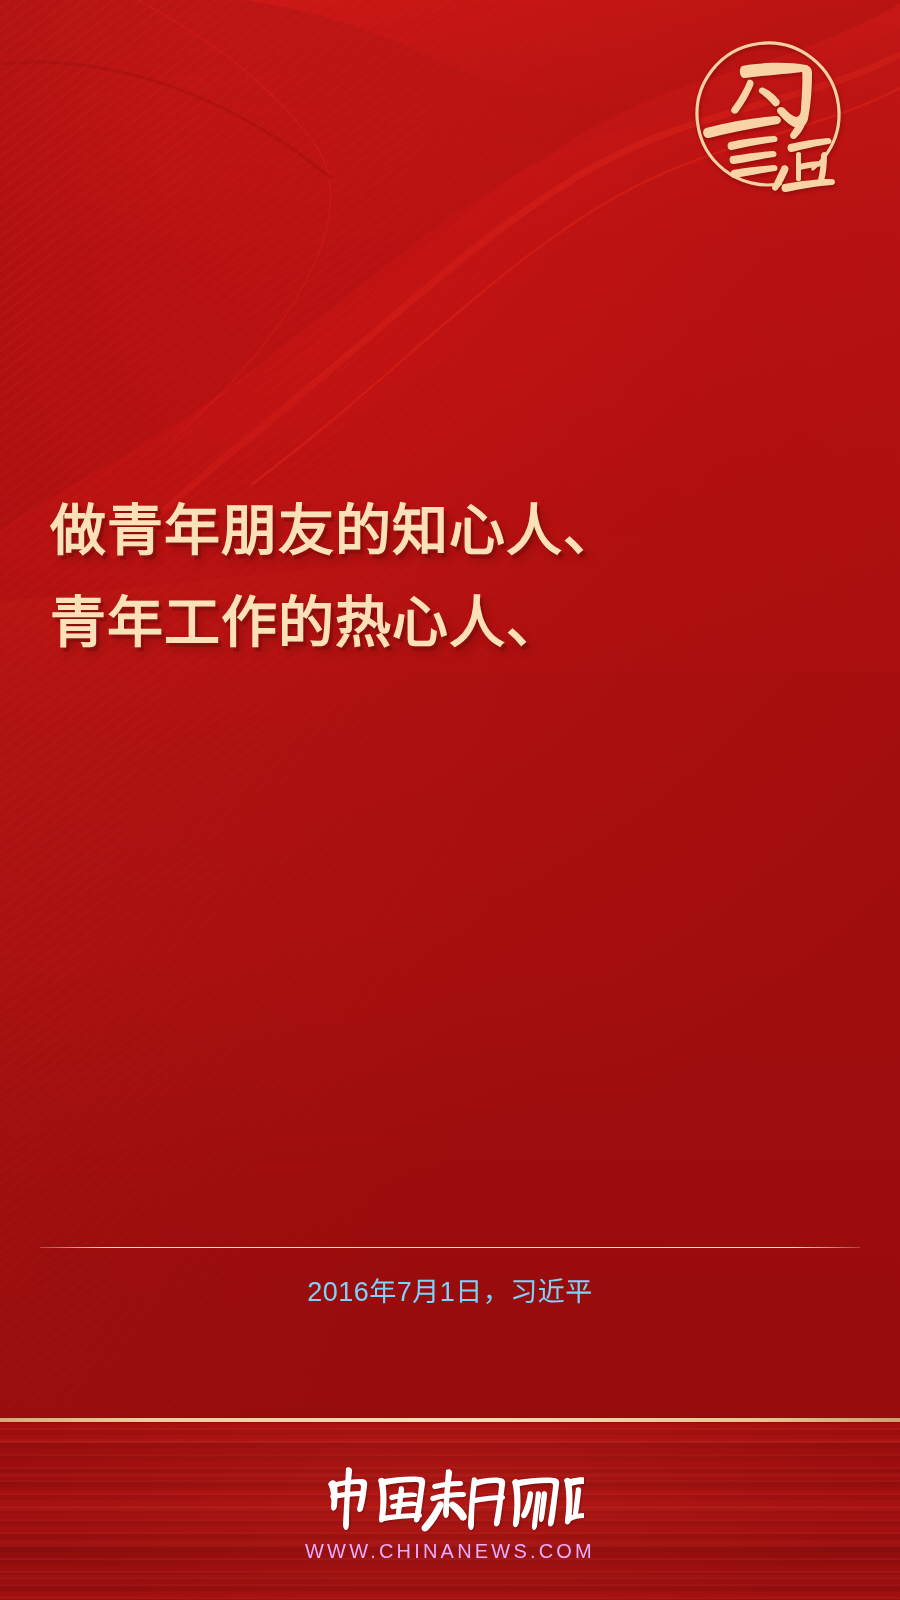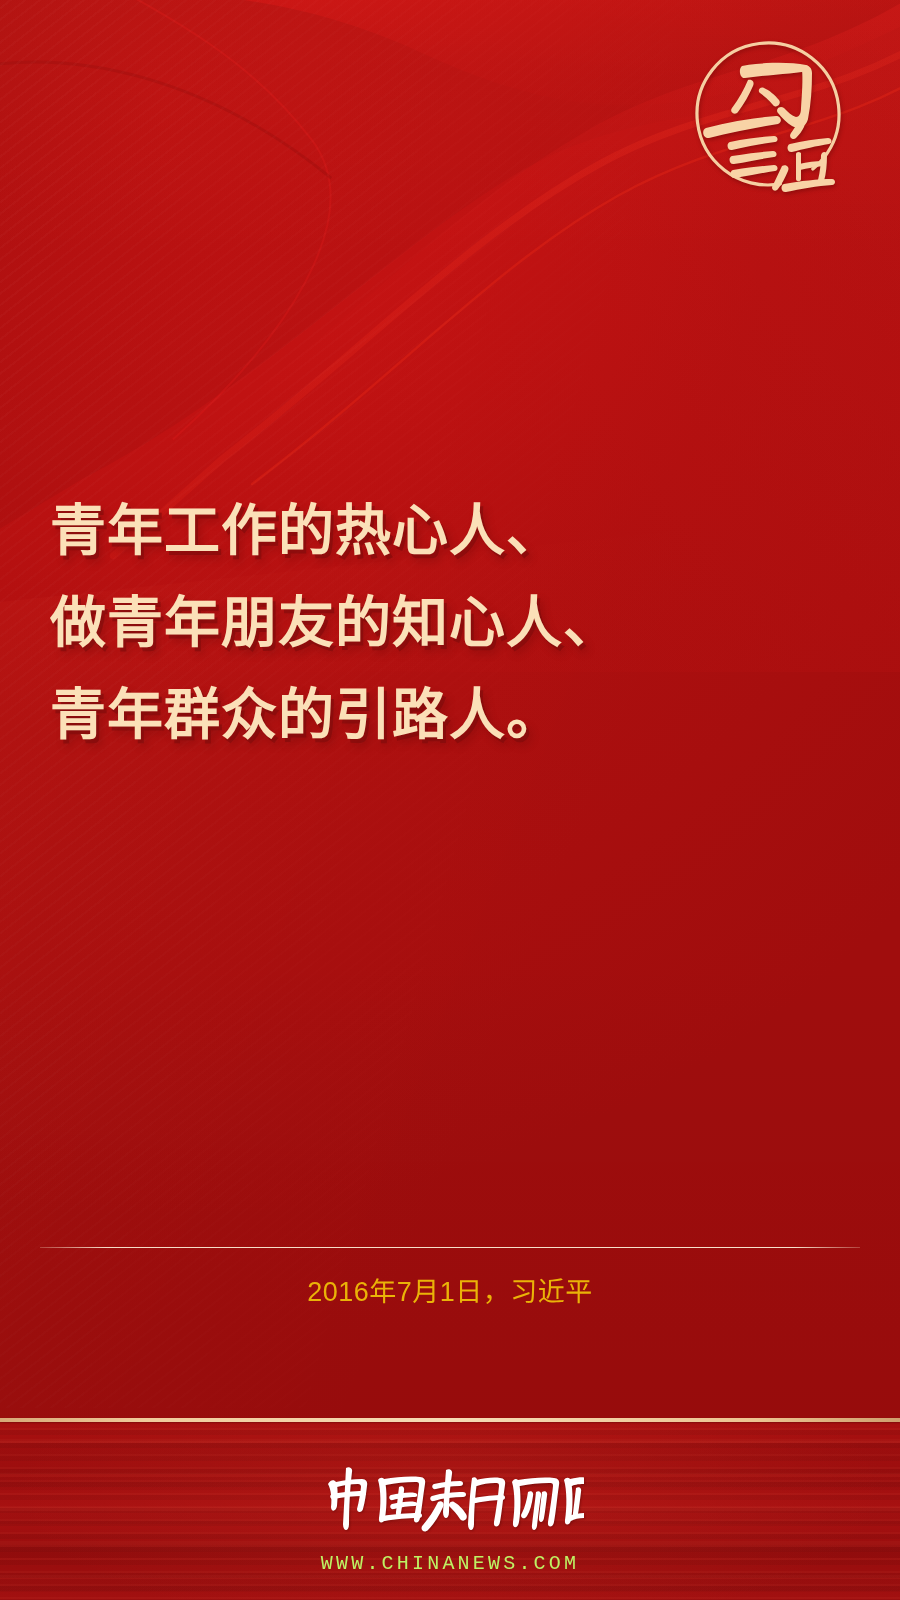--- a/index.html
+++ b/index.html
@@ -131,21 +131,21 @@
     top: 1272px;
     width: 900px;
     text-align: center;
   }
   .attribution .attr-line {
     font-family: "Liberation Sans", "DejaVu Sans", sans-serif;
     font-weight: 400;
     font-size: 27px;
     line-height: 40px;
     letter-spacing: 0.5px;
-    color: #eab308;
+    color: #7dd3fc;
   }
 
   
   .footer-divider {
     position: absolute;
     left: 0;
     top: 1418px;
     width: 900px;
     height: 4px;
     background: linear-gradient(90deg, #d7a877 0%, #f0cb9b 16%, #f6dcb5 50%, #ecc491 84%, #cf9f6e 100%);
@@ -201,26 +201,26 @@
   }
   .brand-mark {
     display: block;
     margin: 0 auto;
     width: 268px;
     height: 74px;
   }
   .brand-mark svg { width: 100%; height: 100%; display: block;
     filter: drop-shadow(1px 1px 1px rgba(60,0,0,0.35)); }
   .brand-url {
-    margin-top: 16px;
-    font-family: Liberation Mono, monospace;
+    margin-top: 4px;
+    font-family: Liberation Sans, sans-serif;
     font-size: 20px;
     font-weight: 400;
     letter-spacing: 3.2px;
-    color: #bef264;
+    color: #f0abfc;
   }
 </style>
 </head>
 <body>
 
 <div class="poster">
 
   <div class="bg-base"></div>
 
   <div class="bg-silk">
@@ -281,23 +281,22 @@
         <path d="M110 122 C110 120 113 119 115 121 L115 147 C115 150 110 150 110 147 Z"></path>
         <path d="M136 121 C138 119 141 120 141 123 C141 133 140 142 138 149 C137 153 131 152 132 148 C134 140 135 131 135 123 Z"></path>
         <path d="M113 132 C121 130 130 129 137 129 C141 129 141 134 137 134 C130 135 121 136 114 138 C110 139 109 133 113 132 Z"></path>
         <path d="M96 134 C100 132 104 135 102 139 C99 146 96 152 92 157 C89 161 84 157 87 153 C90 147 93 140 96 134 Z"></path>
         <path d="M98 152 C114 149 132 147 146 147 C150 147 150 153 146 153 C132 154 114 157 100 160 C95 161 94 153 98 152 Z"></path>
       </g>
     </svg>
   </div>
 
   <div class="headline">
+    <div class="line">做青年朋友的知心人、</div>
     <div class="line">青年工作的热心人、</div>
-    <div class="line">做青年朋友的知心人、</div>
-    <div class="line">青年群众的引路人。</div>
   </div>
 
   <div class="rule"></div>
 
   <div class="attribution">
     <div class="attr-line">2016年7月1日，习近平</div>
   </div>
 
   <div class="footer">
     <div class="footer-stripes"></div>

